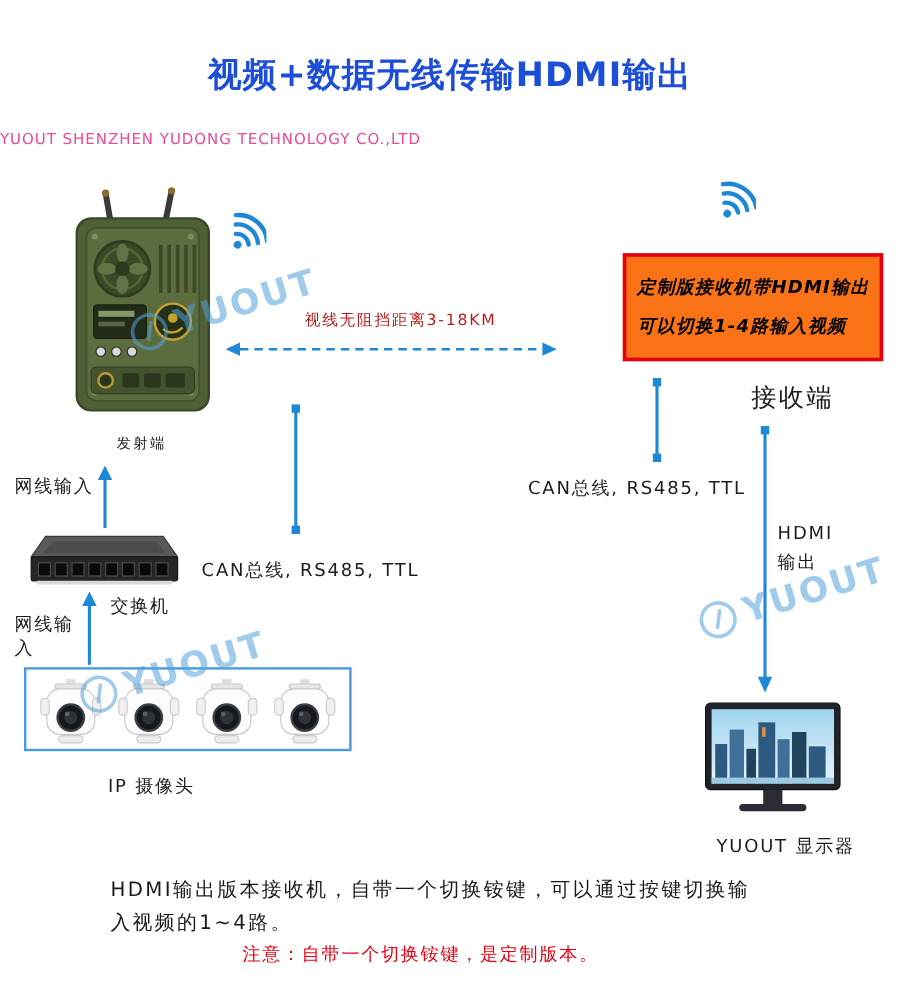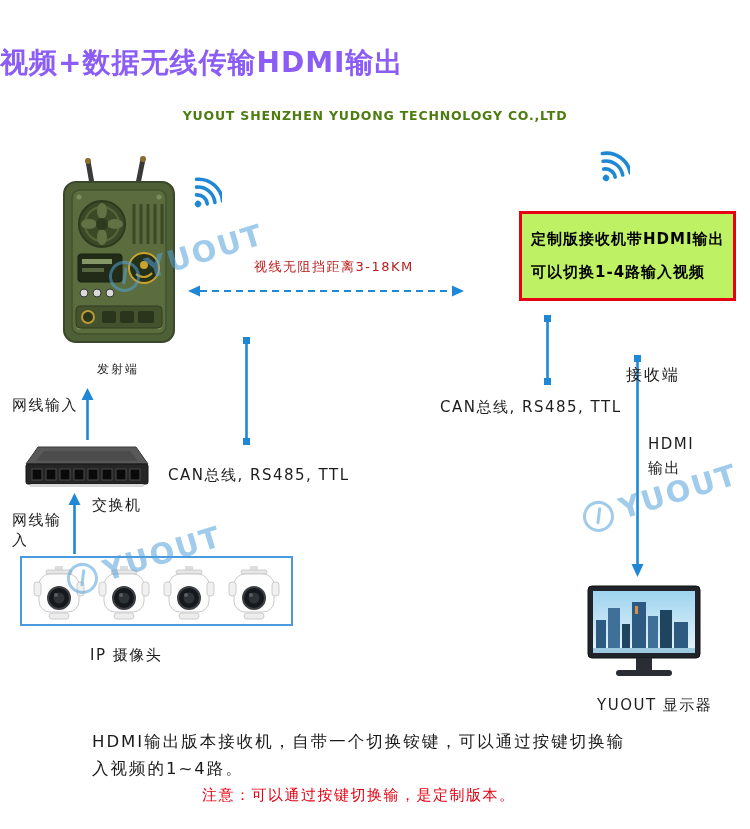--- a/index.html
+++ b/index.html
@@ -1,36 +1,37 @@
 <!DOCTYPE html>
 <html><head>
 <meta charset="utf-8">
 <style>
   html,body{margin:0;padding:0;background:#ffffff;}
   .page{
     position:relative;width:750px;height:829px;background:#fff;overflow:hidden;
     font-family:"DejaVu Sans","Liberation Sans",sans-serif;color:#1a1a1a;
   }
   .title{
-    position:absolute;top:44px;left:0;right:0;margin:0;
-    font-size:28px;font-weight:bold;letter-spacing:1px;color:#8b5cf6;z-index:3;
+    position:absolute;top:44px;left:0;right:0;margin:0;text-align:center;
+    font-size:28px;font-weight:bold;letter-spacing:1px;color:#1d4ed8;z-index:3;
   }
   .subtitle{
-    position:absolute;top:108px;left:0;right:0;text-align:center;
-    font-size:12.5px;font-weight:700;color:#4d7c0f;letter-spacing:.8px;z-index:3;
+    position:absolute;top:108px;left:0;right:0;text-align:left;
+    font-size:12.5px;font-weight:400;color:#ec4899;letter-spacing:.8px;z-index:3;
   }
   .lbl{position:absolute;font-size:15px;color:#1d1d1d;letter-spacing:1.5px;z-index:3;white-space:nowrap;}
   .distance{left:254px;top:258px;font-size:13px;color:#b91c1c;}
   .receiver-box{
     position:absolute;left:519px;top:211px;width:193px;z-index:3;
-    border:3px solid #e60012;background:#bef264;padding:9px 9px;
+    border:3px solid #e60012;background:#f97316;padding:9px 9px;
     font-size:15px;font-weight:bold;color:#000;letter-spacing:1px;line-height:2.2;
     white-space:nowrap;
-  }
-  .receiver-end{left:626px;top:317px;font-size:16px;letter-spacing:2px;margin-top:48px;}
+    font-style:italic;
+  }
+  .receiver-end{left:626px;top:317px;font-size:21px;letter-spacing:2px;}
   .tx-end{left:97px;top:361px;font-size:12px;letter-spacing:2px;}
   .canbus-right{left:440px;top:398px;}
   .canbus-left{left:168px;top:466px;}
   .hdmi-out{left:648px;top:432px;line-height:1.6;z-index:3;}
   .net-top{left:12px;top:396px;}
   .net-bottom{left:12px;top:510px;width:56px;white-space:normal;line-height:1.35;}
   .switch-lbl{left:92px;top:496px;}
   .cam-lbl{left:90px;top:646px;}
   .monitor-lbl{left:597px;top:696px;}
   .transmitter{position:absolute;left:58px;top:156px;z-index:1;}
@@ -306,15 +307,15 @@
     <span class="wm-circle">
         <span class="wm-slash"></span>
       </span>
     <span>YUOUT</span>
   </div>
 
   <div class="desc">
     <div>HDMI输出版本接收机，自带一个切换铵键，可以通过按键切换输</div>
     <div>入视频的1~4路。</div>
   </div>
-  <div class="note">注意：可以通过按键切换输，是定制版本。</div>
+  <div class="note">注意：自带一个切换铵键，是定制版本。</div>
 
 </div>
 
 </body></html>

